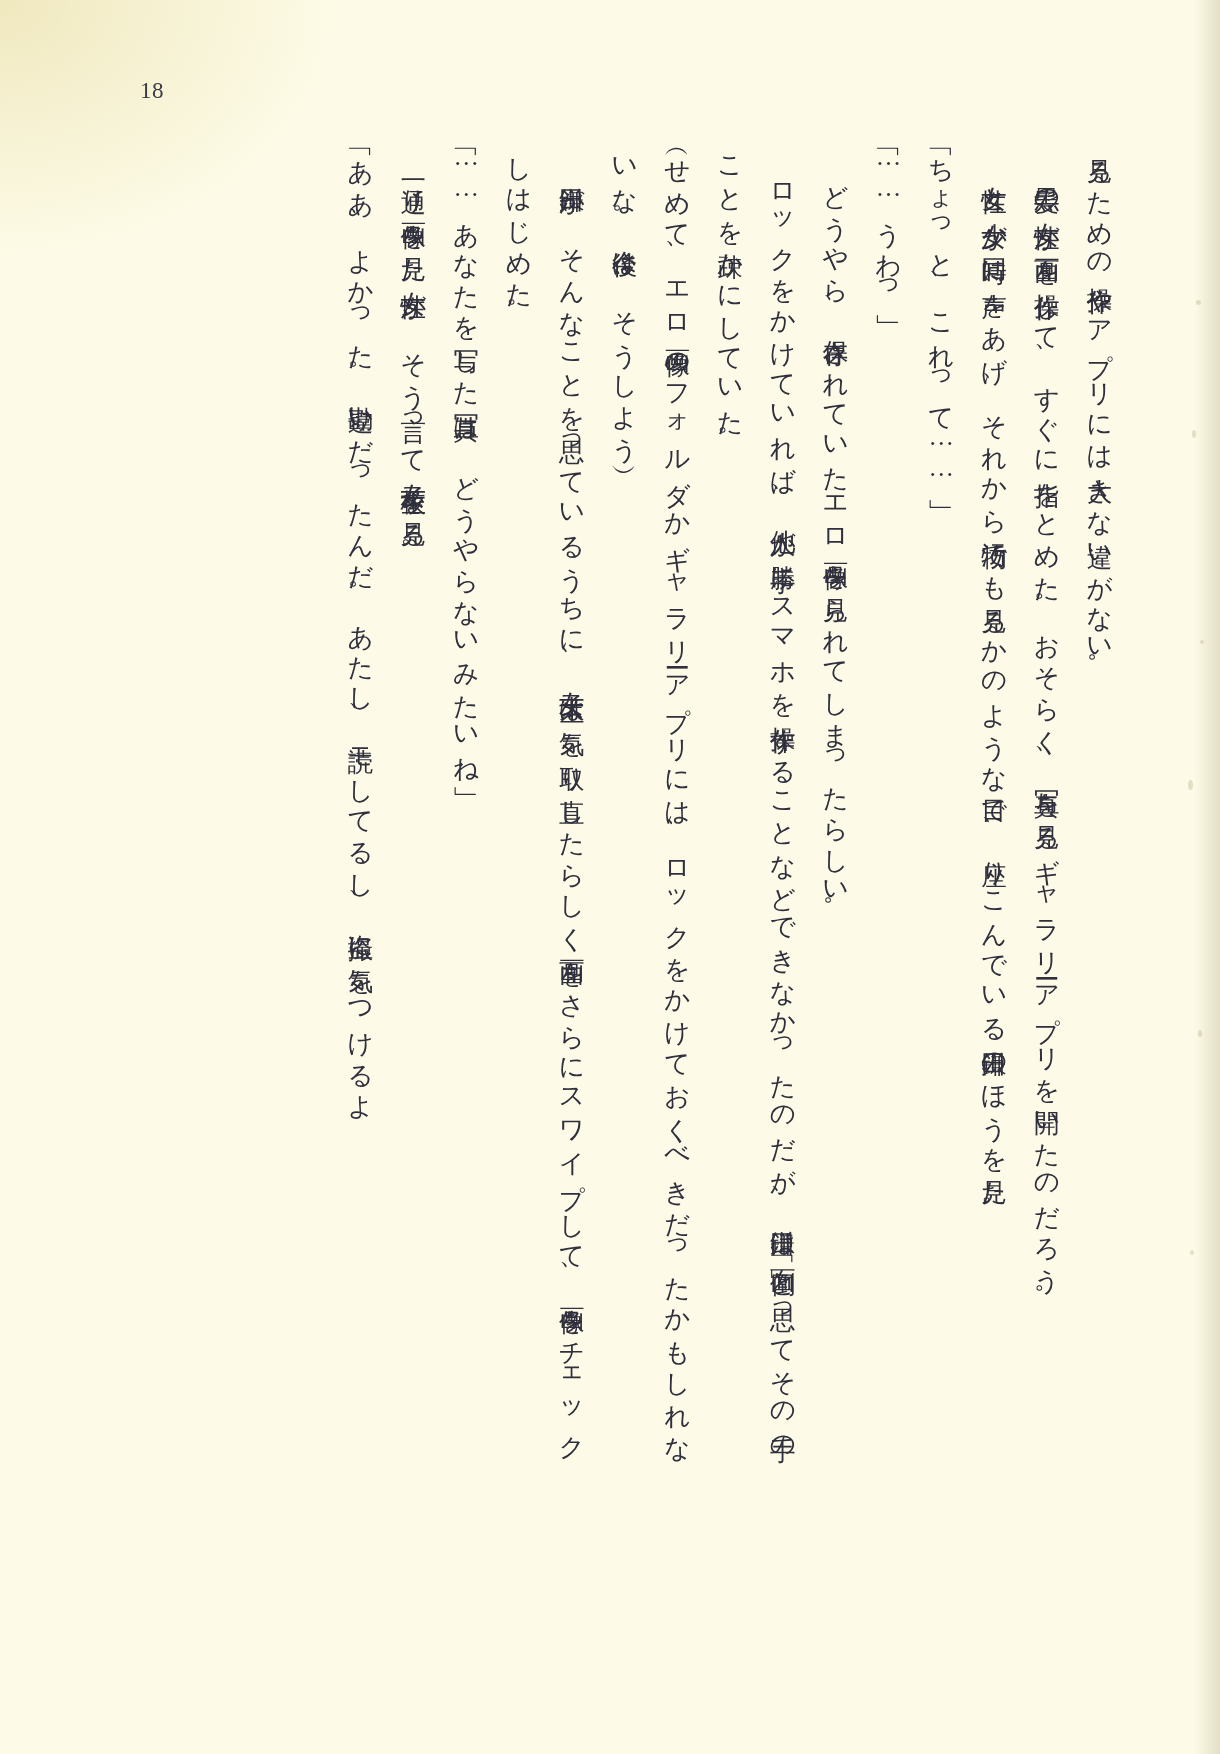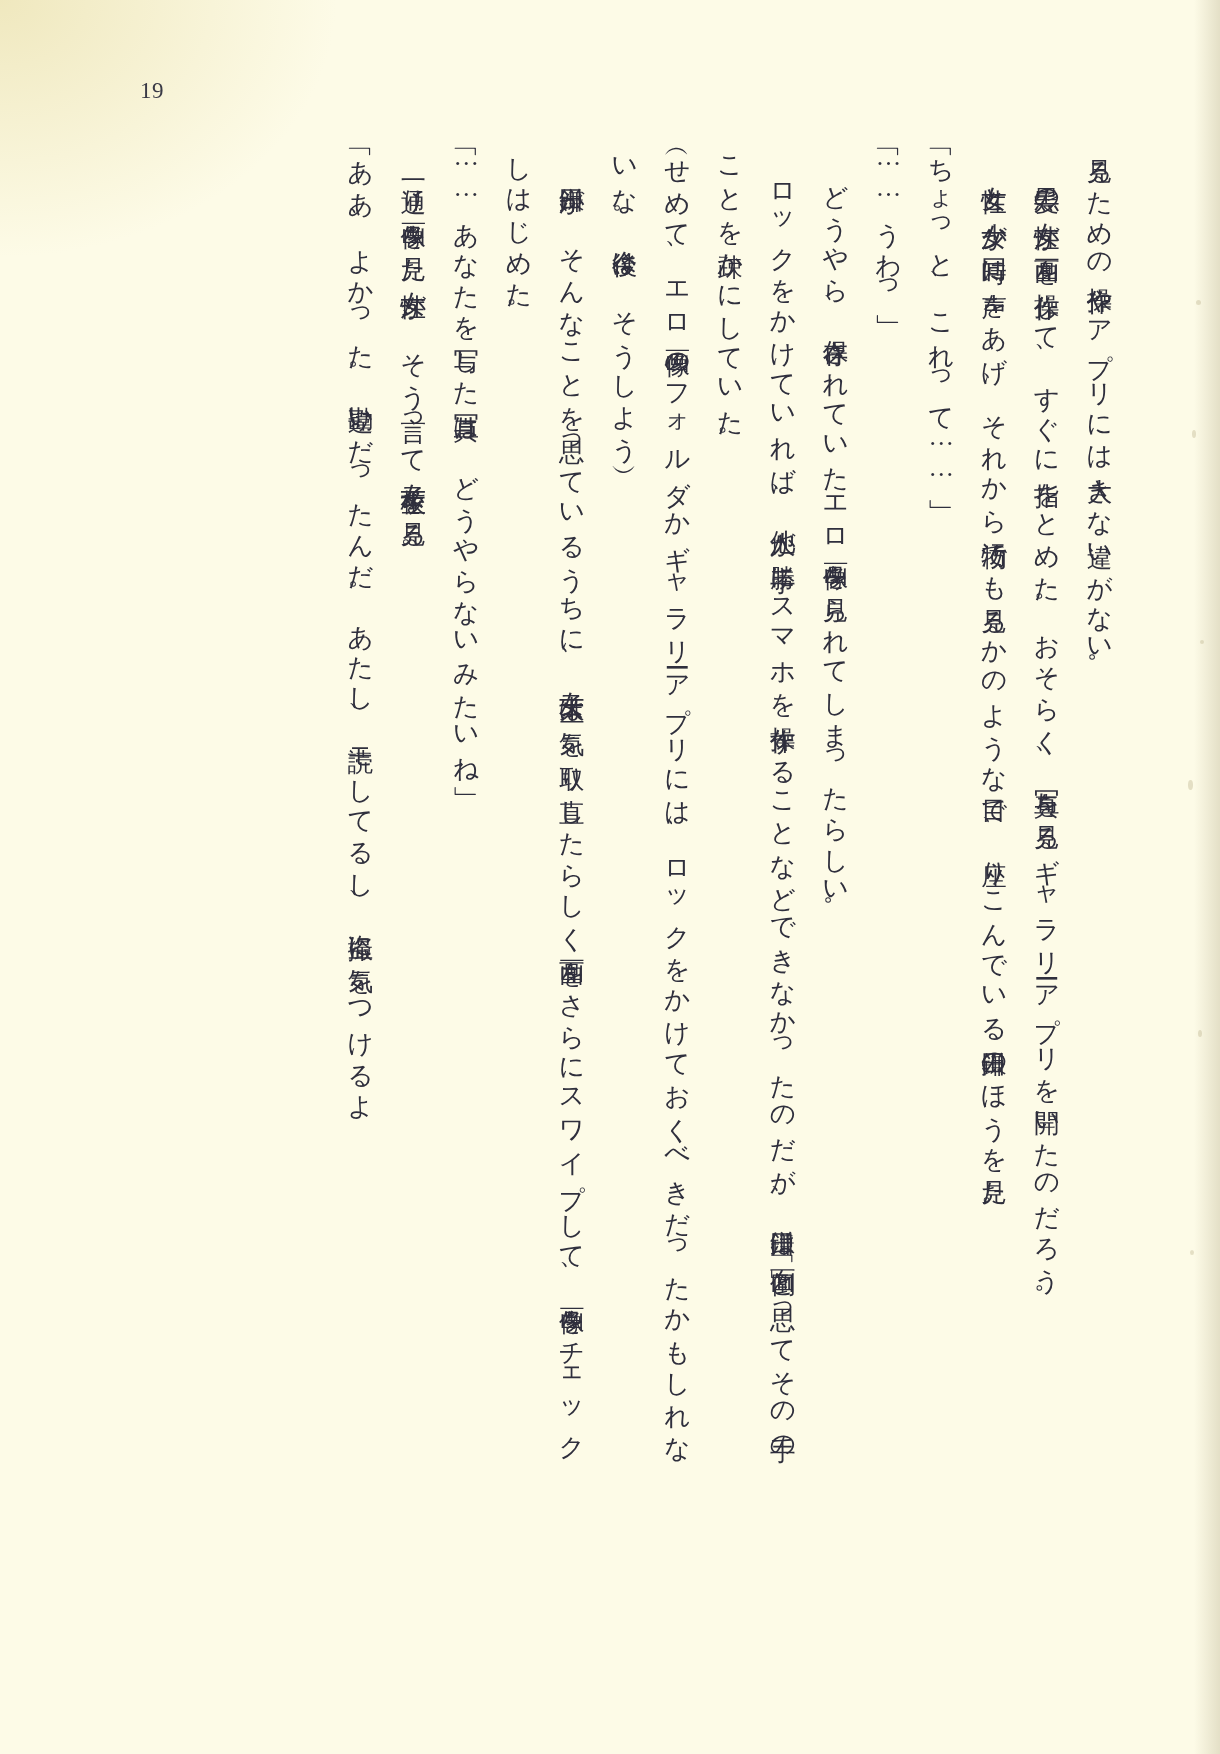--- a/index.html
+++ b/index.html
@@ -97,21 +97,21 @@
 
 <div class="page">
 
   <span class="speck" style="left:1196px; top:300px; width:5px; height:5px;"></span>
   <span class="speck" style="left:1192px; top:430px; width:4px; height:8px;"></span>
   <span class="speck" style="left:1200px; top:640px; width:4px; height:4px;"></span>
   <span class="speck" style="left:1188px; top:780px; width:5px; height:10px;"></span>
   <span class="speck" style="left:1198px; top:1030px; width:4px; height:7px;"></span>
   <span class="speck" style="left:1190px; top:1250px; width:4px; height:5px;"></span>
 
-  <div class="folio">19</div>
+  <div class="folio">18</div>
 
   <div class="textblock">
     <p class="noind">見るための操作やアプリには大きな違いがない。</p>
     <p class="ind">黒髪の女性が画面を操作して、すぐに指をとめた。おそらく、写真を見るギャラリーアプリを開いたのだろう。</p>
     <p class="ind">女性と少女が同時に声をあげ、それから汚物でも見るかのような目で、座りこんでいる鎌田のほうを見た。</p>
     <p class="noind">「ちょっと、これって……」</p>
     <p class="noind">「……うわっ」</p>
     <p class="ind">どうやら、保存されていたエロ画像を見られてしまったらしい。</p>
     <p class="ind">ロックをかけていれば、他人が勝手にスマホを操作することなどできなかったのだが、鎌田は「面倒」と思ってその手のことを疎かにしていた。</p>
     <p class="noind">（せめて、エロ画像のフォルダかギャラリーアプリには、ロックをかけておくべきだったかもしれないな。今後は、そうしよう）</p>

